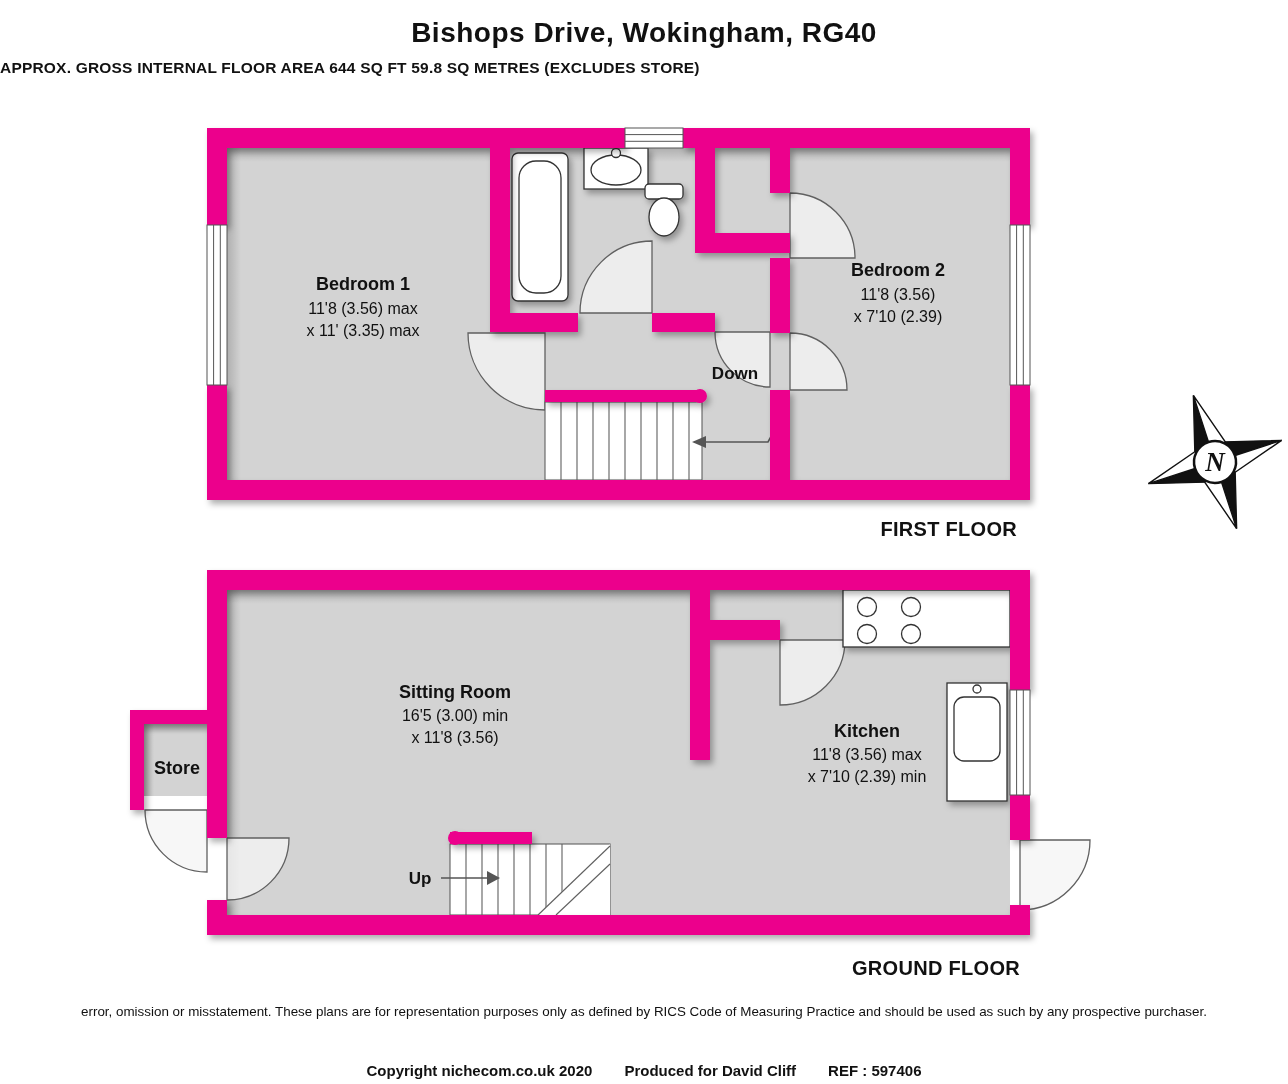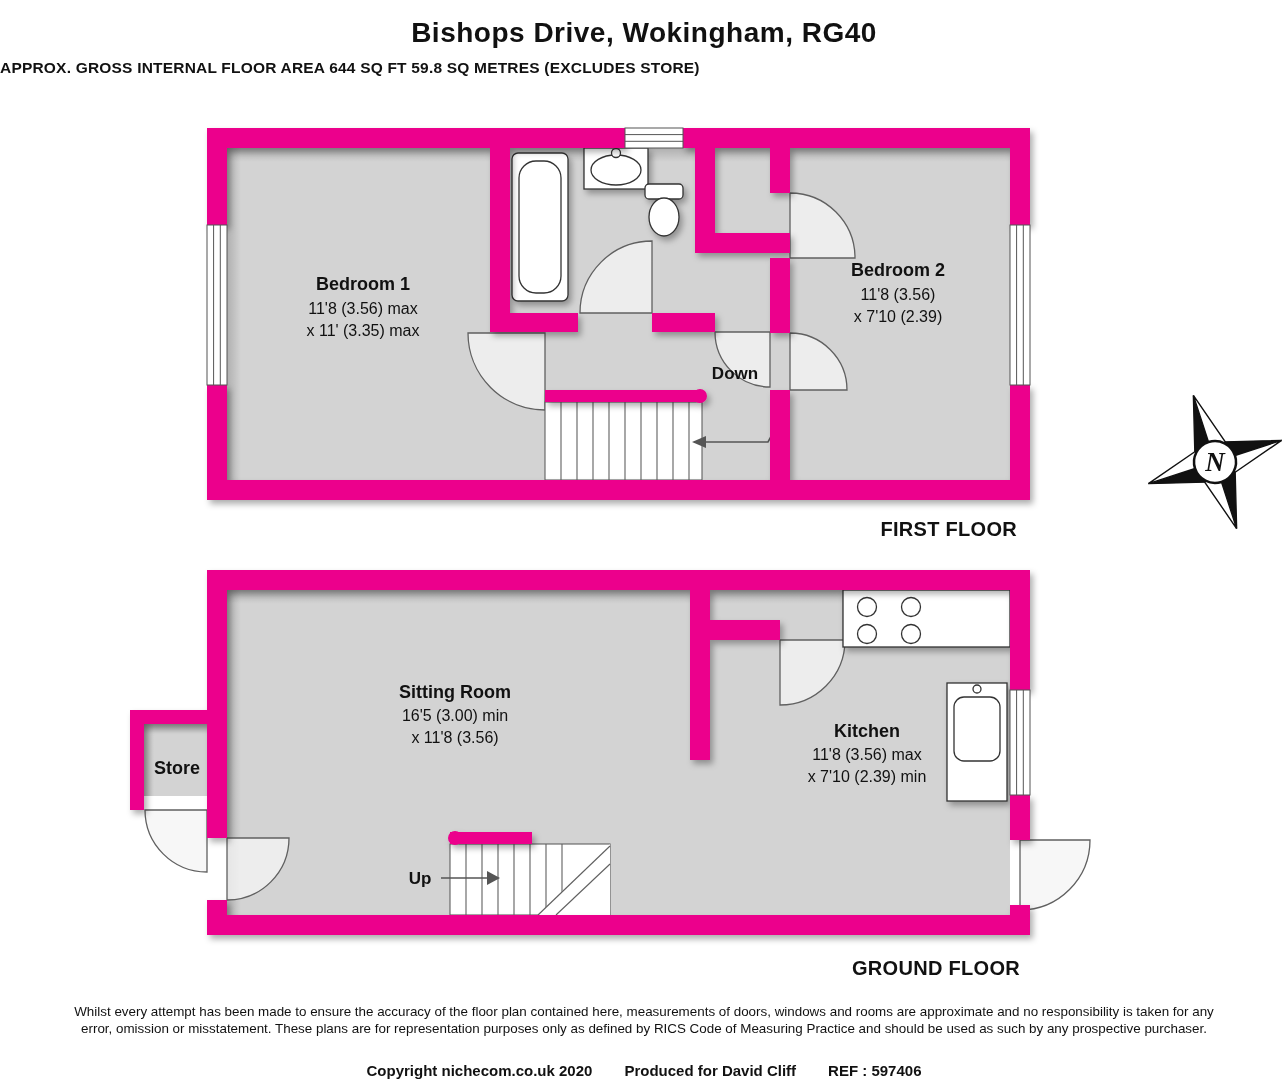--- a/index.html
+++ b/index.html
@@ -239,19 +239,18 @@
         <path class="compass-pt" d="M0,70 L-16,16 L0,0 Z" fill="#fff"></path>
         <path class="compass-pt" d="M-70,0 L-16,16 L0,0 Z" fill="#111"></path>
         <path class="compass-pt" d="M-70,0 L-16,-16 L0,0 Z" fill="#fff"></path>
       </g>
       <circle r="21" fill="#fff" stroke="#111" stroke-width="2.5"></circle>
       <text class="north" y="9" transform="rotate(18)">N</text>
     </g>
   </svg>
 
   <div class="disclaimer">
-    <div>Whilst every attempt has been made to ensure the accuracy of the floor plan contained here, measurements of doors, windows and rooms are approximate and no responsibility is taken for any</div>
     <div>error, omission or misstatement. These plans are for representation purposes only as defined by RICS Code of Measuring Practice and should be used as such by any prospective purchaser.</div>
   </div>
   <div class="copyright">
     <span>Copyright nichecom.co.uk 2020</span><span>Produced for David Cliff</span><span>REF : 597406</span>
   </div>
 </div>
 
 </body></html>

